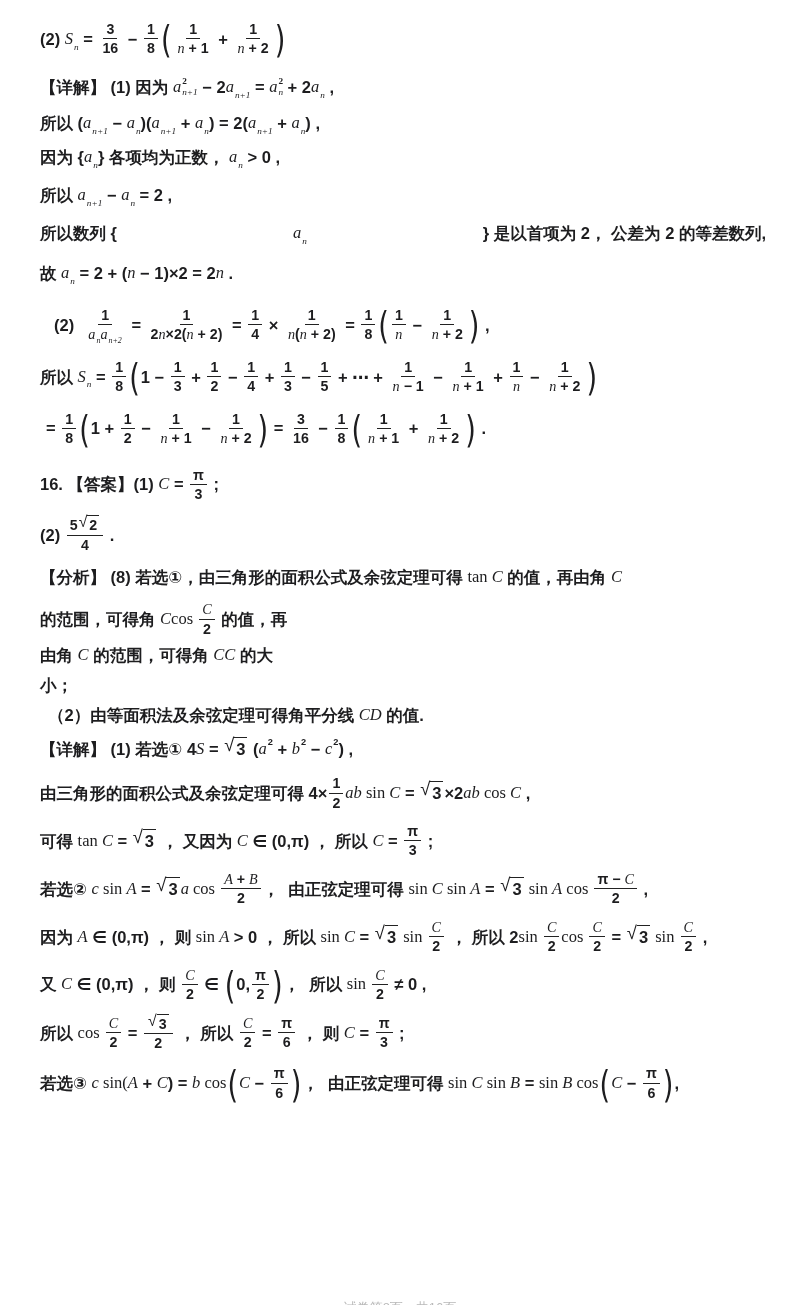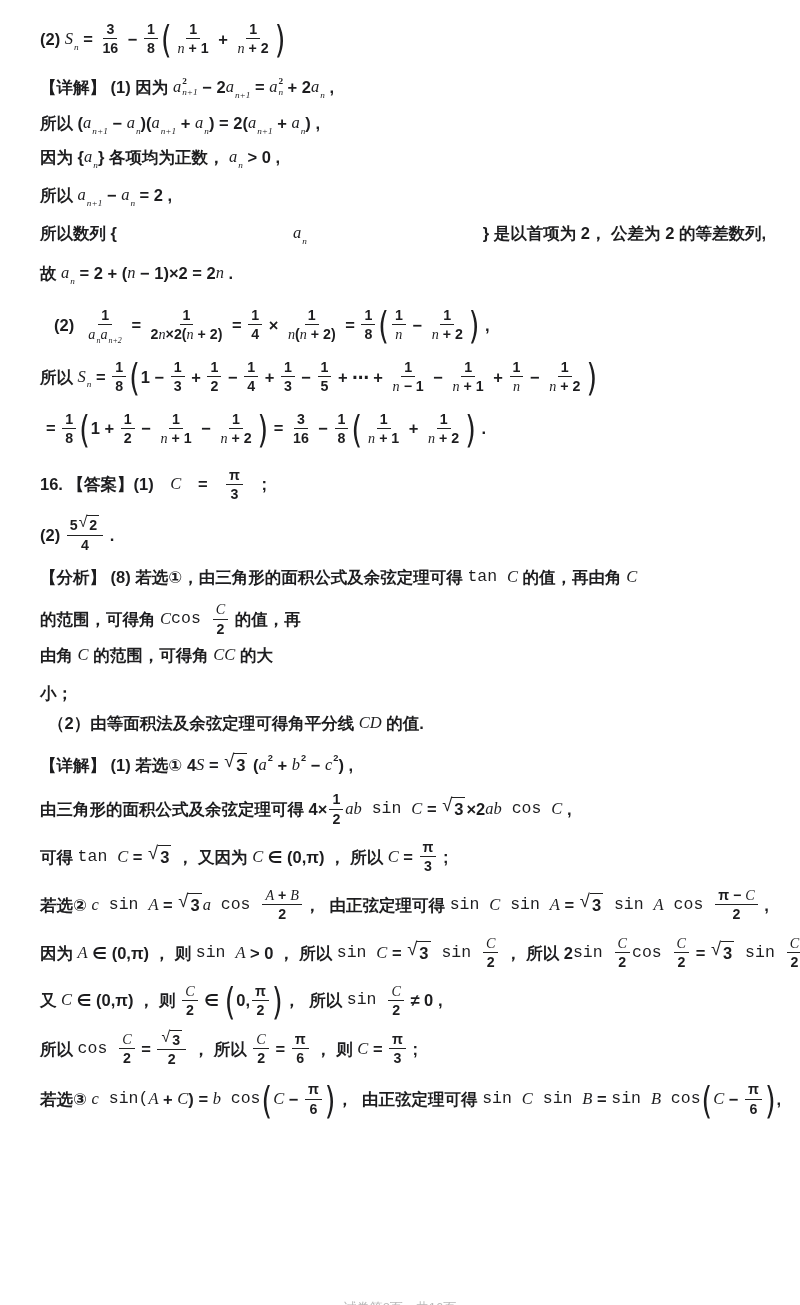--- a/index.html
+++ b/index.html
@@ -9,21 +9,21 @@
     font-family:"Liberation Sans","DejaVu Sans",sans-serif;
     font-size:16.5px;
   }
   .page{padding:20px 34px 0 40px;}
   .line{
     display:flex;align-items:center;white-space:pre;
     min-height:26px;line-height:1.35;
   }
   .tok-t{font-weight:700;}
   .tok-i{font-family:"Liberation Serif","DejaVu Serif",serif;font-style:italic;font-weight:500;}
-  .tok-r{font-family:Liberation Mono, monospace;font-weight:500;}
+  .tok-r{font-family:Liberation Serif, serif;font-weight:500;}
   .frac{
     display:inline-flex;flex-direction:column;align-items:center;
     font-size:0.86em;line-height:1.3;margin:0 2px;text-align:center;
   }
   .frac>.num{border-bottom:1.6px solid #222;padding:0 3px;display:inline-flex;align-items:center;justify-content:center;white-space:pre;}
   .frac>.den{padding:0 3px;display:inline-flex;align-items:center;justify-content:flex-start;white-space:pre;}
   .sqrt{display:inline-flex;align-items:stretch;margin:0 1px;}
   .sqrt>.rad{font-weight:400;font-size:1.12em;line-height:1;display:inline-flex;align-items:flex-start;transform:translateY(-1px);}
   .sqrt>.sqbar{border-top:1.6px solid #222;padding:0 2px;display:inline-flex;align-items:center;white-space:pre;}
   .ss{display:inline-flex;align-items:center;}
@@ -51,27 +51,27 @@
       <div class="line" style="margin-bottom: 16px;"><span class="tok-t">(2) </span><span class="ss"><span class="tok-i">S</span><span class="subsc">n</span></span><span class="tok-t"> = </span><span class="frac"><span class="num"><span class="tok-t">3</span></span><span class="den"><span class="tok-t">16</span></span></span><span class="tok-t"> − </span><span class="frac"><span class="num"><span class="tok-t">1</span></span><span class="den"><span class="tok-t">8</span></span></span><span class="bigp">(</span><span class="frac"><span class="num"><span class="tok-t">1</span></span><span class="den"><span class="tok-i">n</span><span class="tok-t"> + 1</span></span></span><span class="tok-t"> + </span><span class="frac"><span class="num"><span class="tok-t">1</span></span><span class="den"><span class="tok-i">n</span><span class="tok-t"> + 2</span></span></span><span class="bigp">)</span></div>
       <div class="line" style="margin-bottom: 10px;"><span class="tok-t">【详解】 (1) 因为 </span><span class="ss"><span class="tok-i">a</span><span class="sscol"><span class="up">2</span><span class="dn">n+1</span></span></span><span class="tok-t"> − 2</span><span class="ss"><span class="tok-i">a</span><span class="subsc">n+1</span></span><span class="tok-t"> = </span><span class="ss"><span class="tok-i">a</span><span class="sscol"><span class="up">2</span><span class="dn">n</span></span></span><span class="tok-t"> + 2</span><span class="ss"><span class="tok-i">a</span><span class="subsc">n</span></span><span class="tok-t"> ,</span></div>
       <div class="line" style="margin-bottom: 8px;"><span class="tok-t">所以 (</span><span class="ss"><span class="tok-i">a</span><span class="subsc">n+1</span></span><span class="tok-t"> − </span><span class="ss"><span class="tok-i">a</span><span class="subsc">n</span></span><span class="tok-t">)(</span><span class="ss"><span class="tok-i">a</span><span class="subsc">n+1</span></span><span class="tok-t"> + </span><span class="ss"><span class="tok-i">a</span><span class="subsc">n</span></span><span class="tok-t">) = 2(</span><span class="ss"><span class="tok-i">a</span><span class="subsc">n+1</span></span><span class="tok-t"> + </span><span class="ss"><span class="tok-i">a</span><span class="subsc">n</span></span><span class="tok-t">) ,</span></div>
       <div class="line" style="margin-bottom: 12px;"><span class="tok-t">因为 {</span><span class="ss"><span class="tok-i">a</span><span class="subsc">n</span></span><span class="tok-t">} 各项均为正数， </span><span class="ss"><span class="tok-i">a</span><span class="subsc">n</span></span><span class="tok-t"> &gt; 0 ,</span></div>
       <div class="line" style="margin-bottom: 12px;"><span class="tok-t">所以 </span><span class="ss"><span class="tok-i">a</span><span class="subsc">n+1</span></span><span class="tok-t"> − </span><span class="ss"><span class="tok-i">a</span><span class="subsc">n</span></span><span class="tok-t"> = 2 ,</span></div>
       <div class="line" style="margin-bottom: 14px; justify-content: space-between;"><span class="tok-t">所以数列 {</span><span class="ss"><span class="tok-i">a</span><span class="subsc">n</span></span><span class="tok-t">} 是以首项为 2， 公差为 2 的等差数列,</span></div>
       <div class="line" style="margin-bottom: 20px;"><span class="tok-t">故 </span><span class="ss"><span class="tok-i">a</span><span class="subsc">n</span></span><span class="tok-t"> = 2 + (</span><span class="tok-i">n</span><span class="tok-t"> − 1)×2 = 2</span><span class="tok-i">n</span><span class="tok-t"> .</span></div>
       <div class="line" style="margin-bottom: 14px; padding-left: 14px;"><span class="tok-t">(2)  </span><span class="frac"><span class="num"><span class="tok-t">1</span></span><span class="den"><span class="ss"><span class="tok-i">a</span><span class="subsc">n</span></span><span class="ss"><span class="tok-i">a</span><span class="subsc">n+2</span></span></span></span><span class="tok-t"> = </span><span class="frac"><span class="num"><span class="tok-t">1</span></span><span class="den"><span class="tok-t">2</span><span class="tok-i">n</span><span class="tok-t">×2(</span><span class="tok-i">n</span><span class="tok-t"> + 2)</span></span></span><span class="tok-t"> = </span><span class="frac"><span class="num"><span class="tok-t">1</span></span><span class="den"><span class="tok-t">4</span></span></span><span class="tok-t"> × </span><span class="frac"><span class="num"><span class="tok-t">1</span></span><span class="den"><span class="tok-i">n</span><span class="tok-t">(</span><span class="tok-i">n</span><span class="tok-t"> + 2)</span></span></span><span class="tok-t"> = </span><span class="frac"><span class="num"><span class="tok-t">1</span></span><span class="den"><span class="tok-t">8</span></span></span><span class="bigp">(</span><span class="frac"><span class="num"><span class="tok-t">1</span></span><span class="den"><span class="tok-i">n</span></span></span><span class="tok-t"> − </span><span class="frac"><span class="num"><span class="tok-t">1</span></span><span class="den"><span class="tok-i">n</span><span class="tok-t"> + 2</span></span></span><span class="bigp">)</span><span class="tok-t"> ,</span></div>
       <div class="line" style="margin-bottom: 14px;"><span class="tok-t">所以 </span><span class="ss"><span class="tok-i">S</span><span class="subsc">n</span></span><span class="tok-t"> = </span><span class="frac"><span class="num"><span class="tok-t">1</span></span><span class="den"><span class="tok-t">8</span></span></span><span class="bigp">(</span><span class="tok-t">1 − </span><span class="frac"><span class="num"><span class="tok-t">1</span></span><span class="den"><span class="tok-t">3</span></span></span><span class="tok-t"> + </span><span class="frac"><span class="num"><span class="tok-t">1</span></span><span class="den"><span class="tok-t">2</span></span></span><span class="tok-t"> − </span><span class="frac"><span class="num"><span class="tok-t">1</span></span><span class="den"><span class="tok-t">4</span></span></span><span class="tok-t"> + </span><span class="frac"><span class="num"><span class="tok-t">1</span></span><span class="den"><span class="tok-t">3</span></span></span><span class="tok-t"> − </span><span class="frac"><span class="num"><span class="tok-t">1</span></span><span class="den"><span class="tok-t">5</span></span></span><span class="tok-t"> + ⋯ + </span><span class="frac"><span class="num"><span class="tok-t">1</span></span><span class="den"><span class="tok-i">n</span><span class="tok-t"> − 1</span></span></span><span class="tok-t"> − </span><span class="frac"><span class="num"><span class="tok-t">1</span></span><span class="den"><span class="tok-i">n</span><span class="tok-t"> + 1</span></span></span><span class="tok-t"> + </span><span class="frac"><span class="num"><span class="tok-t">1</span></span><span class="den"><span class="tok-i">n</span></span></span><span class="tok-t"> − </span><span class="frac"><span class="num"><span class="tok-t">1</span></span><span class="den"><span class="tok-i">n</span><span class="tok-t"> + 2</span></span></span><span class="bigp">)</span></div>
       <div class="line" style="margin-bottom: 18px; padding-left: 6px;"><span class="tok-t">= </span><span class="frac"><span class="num"><span class="tok-t">1</span></span><span class="den"><span class="tok-t">8</span></span></span><span class="bigp">(</span><span class="tok-t">1 + </span><span class="frac"><span class="num"><span class="tok-t">1</span></span><span class="den"><span class="tok-t">2</span></span></span><span class="tok-t"> − </span><span class="frac"><span class="num"><span class="tok-t">1</span></span><span class="den"><span class="tok-i">n</span><span class="tok-t"> + 1</span></span></span><span class="tok-t"> − </span><span class="frac"><span class="num"><span class="tok-t">1</span></span><span class="den"><span class="tok-i">n</span><span class="tok-t"> + 2</span></span></span><span class="bigp">)</span><span class="tok-t"> = </span><span class="frac"><span class="num"><span class="tok-t">3</span></span><span class="den"><span class="tok-t">16</span></span></span><span class="tok-t"> − </span><span class="frac"><span class="num"><span class="tok-t">1</span></span><span class="den"><span class="tok-t">8</span></span></span><span class="bigp">(</span><span class="frac"><span class="num"><span class="tok-t">1</span></span><span class="den"><span class="tok-i">n</span><span class="tok-t"> + 1</span></span></span><span class="tok-t"> + </span><span class="frac"><span class="num"><span class="tok-t">1</span></span><span class="den"><span class="tok-i">n</span><span class="tok-t"> + 2</span></span></span><span class="bigp">)</span><span class="tok-t"> .</span></div>
-      <div class="line" style="margin-bottom: 12px; gap: 12px;"><span class="tok-t">16. 【答案】(1) </span><span class="tok-i">C</span><span class="tok-t"> = </span><span class="frac"><span class="num"><span class="tok-t">π</span></span><span class="den"><span class="tok-t">3</span></span></span><span class="tok-t"> ;</span></div>
+      <div class="line" style="margin-bottom: 12px;"><span class="tok-t">16. 【答案】(1) </span><span class="tok-i">C</span><span class="tok-t"> = </span><span class="frac"><span class="num"><span class="tok-t">π</span></span><span class="den"><span class="tok-t">3</span></span></span><span class="tok-t"> ;</span></div>
       <div class="line" style="margin-bottom: 10px;"><span class="tok-t">(2) </span><span class="frac"><span class="num"><span class="tok-t">5</span><span class="sqrt"><span class="rad">√</span><span class="sqbar"><span class="tok-t">2</span></span></span></span><span class="den"><span class="tok-t">4</span></span></span><span class="tok-t"> .</span></div>
       <div class="line" style="margin-bottom: 10px;"><span class="tok-t">【分析】 (8) 若选①，由三角形的面积公式及余弦定理可得 </span><span class="tok-r">tan </span><span class="tok-i">C</span><span class="tok-t"> 的值，再由角 </span><span class="tok-i">C</span></div>
       <div class="line" style="margin-bottom: 4px;"><span class="tok-t">的范围，可得角 </span><span class="tok-i">C</span><span class="tok-r">cos </span><span class="frac"><span class="num"><span class="tok-i">C</span></span><span class="den"><span class="tok-t">2</span></span></span><span class="tok-t"> 的值，再</span></div>
-      <div class="line" style="margin-bottom: 12px;"><span class="tok-t">由角 </span><span class="tok-i">C</span><span class="tok-t"> 的范围，可得角 </span><span class="tok-i">C</span><span class="tok-i">C</span><span class="tok-t"> 的大</span></div>
+      <div class="line" style="margin-bottom: 4px;"><span class="tok-t">由角 </span><span class="tok-i">C</span><span class="tok-t"> 的范围，可得角 </span><span class="tok-i">C</span><span class="tok-i">C</span><span class="tok-t"> 的大</span></div>
       <div class="line" style="margin-bottom: 4px;"><span class="tok-t">小；</span></div>
-      <div class="line" style="margin-bottom: 16px; padding-left: 8px;"><span class="tok-t">（2）由等面积法及余弦定理可得角平分线 </span><span class="tok-i">CD</span><span class="tok-t"> 的值.</span></div>
+      <div class="line" style="margin-bottom: 8px; padding-left: 8px;"><span class="tok-t">（2）由等面积法及余弦定理可得角平分线 </span><span class="tok-i">CD</span><span class="tok-t"> 的值.</span></div>
       <div class="line" style="margin-bottom: 12px;"><span class="tok-t">【详解】 (1) 若选① 4</span><span class="tok-i">S</span><span class="tok-t"> = </span><span class="sqrt"><span class="rad">√</span><span class="sqbar"><span class="tok-t">3</span></span></span><span class="tok-t"> (</span><span class="ss"><span class="tok-i">a</span><span class="supsc">2</span></span><span class="tok-t"> + </span><span class="ss"><span class="tok-i">b</span><span class="supsc">2</span></span><span class="tok-t"> − </span><span class="ss"><span class="tok-i">c</span><span class="supsc">2</span></span><span class="tok-t">) ,</span></div>
       <div class="line" style="margin-bottom: 10px;"><span class="tok-t">由三角形的面积公式及余弦定理可得 4×</span><span class="frac"><span class="num"><span class="tok-t">1</span></span><span class="den"><span class="tok-t">2</span></span></span><span class="tok-i">ab</span><span class="tok-r"> sin </span><span class="tok-i">C</span><span class="tok-t"> = </span><span class="sqrt"><span class="rad">√</span><span class="sqbar"><span class="tok-t">3</span></span></span><span class="tok-t">×2</span><span class="tok-i">ab</span><span class="tok-r"> cos </span><span class="tok-i">C</span><span class="tok-t"> ,</span></div>
       <div class="line" style="margin-bottom: 10px;"><span class="tok-t">可得 </span><span class="tok-r">tan </span><span class="tok-i">C</span><span class="tok-t"> = </span><span class="sqrt"><span class="rad">√</span><span class="sqbar"><span class="tok-t">3</span></span></span><span class="tok-t"> ， 又因为 </span><span class="tok-i">C</span><span class="tok-t"> ∈ (0,π) ， 所以 </span><span class="tok-i">C</span><span class="tok-t"> = </span><span class="frac"><span class="num"><span class="tok-t">π</span></span><span class="den"><span class="tok-t">3</span></span></span><span class="tok-t"> ;</span></div>
       <div class="line" style="margin-bottom: 10px;"><span class="tok-t">若选② </span><span class="tok-i">c</span><span class="tok-r"> sin </span><span class="tok-i">A</span><span class="tok-t"> = </span><span class="sqrt"><span class="rad">√</span><span class="sqbar"><span class="tok-t">3</span></span></span><span class="tok-i">a</span><span class="tok-r"> cos </span><span class="frac"><span class="num"><span class="tok-i">A</span><span class="tok-t"> + </span><span class="tok-i">B</span></span><span class="den"><span class="tok-t">2</span></span></span><span class="tok-t">，  由正弦定理可得 </span><span class="tok-r">sin </span><span class="tok-i">C</span><span class="tok-r"> sin </span><span class="tok-i">A</span><span class="tok-t"> = </span><span class="sqrt"><span class="rad">√</span><span class="sqbar"><span class="tok-t">3</span></span></span><span class="tok-r"> sin </span><span class="tok-i">A</span><span class="tok-r"> cos </span><span class="frac"><span class="num"><span class="tok-t">π − </span><span class="tok-i">C</span></span><span class="den"><span class="tok-t">2</span></span></span><span class="tok-t"> ,</span></div>
       <div class="line" style="margin-bottom: 10px;"><span class="tok-t">因为 </span><span class="tok-i">A</span><span class="tok-t"> ∈ (0,π) ， 则 </span><span class="tok-r">sin </span><span class="tok-i">A</span><span class="tok-t"> &gt; 0 ， 所以 </span><span class="tok-r">sin </span><span class="tok-i">C</span><span class="tok-t"> = </span><span class="sqrt"><span class="rad">√</span><span class="sqbar"><span class="tok-t">3</span></span></span><span class="tok-r"> sin </span><span class="frac"><span class="num"><span class="tok-i">C</span></span><span class="den"><span class="tok-t">2</span></span></span><span class="tok-t"> ， 所以 2</span><span class="tok-r">sin </span><span class="frac"><span class="num"><span class="tok-i">C</span></span><span class="den"><span class="tok-t">2</span></span></span><span class="tok-r">cos </span><span class="frac"><span class="num"><span class="tok-i">C</span></span><span class="den"><span class="tok-t">2</span></span></span><span class="tok-t"> = </span><span class="sqrt"><span class="rad">√</span><span class="sqbar"><span class="tok-t">3</span></span></span><span class="tok-r"> sin </span><span class="frac"><span class="num"><span class="tok-i">C</span></span><span class="den"><span class="tok-t">2</span></span></span><span class="tok-t"> ,</span></div>
       <div class="line" style="margin-bottom: 10px;"><span class="tok-t">又 </span><span class="tok-i">C</span><span class="tok-t"> ∈ (0,π) ， 则 </span><span class="frac"><span class="num"><span class="tok-i">C</span></span><span class="den"><span class="tok-t">2</span></span></span><span class="tok-t"> ∈ </span><span class="bigp">(</span><span class="tok-t">0,</span><span class="frac"><span class="num"><span class="tok-t">π</span></span><span class="den"><span class="tok-t">2</span></span></span><span class="bigp">)</span><span class="tok-t">，  所以 </span><span class="tok-r">sin </span><span class="frac"><span class="num"><span class="tok-i">C</span></span><span class="den"><span class="tok-t">2</span></span></span><span class="tok-t"> ≠ 0 ,</span></div>
       <div class="line" style="margin-bottom: 12px;"><span class="tok-t">所以 </span><span class="tok-r">cos </span><span class="frac"><span class="num"><span class="tok-i">C</span></span><span class="den"><span class="tok-t">2</span></span></span><span class="tok-t"> = </span><span class="frac"><span class="num"><span class="sqrt"><span class="rad">√</span><span class="sqbar"><span class="tok-t">3</span></span></span></span><span class="den"><span class="tok-t">2</span></span></span><span class="tok-t"> ， 所以 </span><span class="frac"><span class="num"><span class="tok-i">C</span></span><span class="den"><span class="tok-t">2</span></span></span><span class="tok-t"> = </span><span class="frac"><span class="num"><span class="tok-t">π</span></span><span class="den"><span class="tok-t">6</span></span></span><span class="tok-t"> ， 则 </span><span class="tok-i">C</span><span class="tok-t"> = </span><span class="frac"><span class="num"><span class="tok-t">π</span></span><span class="den"><span class="tok-t">3</span></span></span><span class="tok-t"> ;</span></div>
       <div class="line" style="margin-bottom: 0px;"><span class="tok-t">若选③ </span><span class="tok-i">c</span><span class="tok-r"> sin(</span><span class="tok-i">A</span><span class="tok-t"> + </span><span class="tok-i">C</span><span class="tok-t">) = </span><span class="tok-i">b</span><span class="tok-r"> cos</span><span class="bigp">(</span><span class="tok-i">C</span><span class="tok-t"> − </span><span class="frac"><span class="num"><span class="tok-t">π</span></span><span class="den"><span class="tok-t">6</span></span></span><span class="bigp">)</span><span class="tok-t">，  由正弦定理可得 </span><span class="tok-r">sin </span><span class="tok-i">C</span><span class="tok-r"> sin </span><span class="tok-i">B</span><span class="tok-t"> = </span><span class="tok-r">sin </span><span class="tok-i">B</span><span class="tok-r"> cos</span><span class="bigp">(</span><span class="tok-i">C</span><span class="tok-t"> − </span><span class="frac"><span class="num"><span class="tok-t">π</span></span><span class="den"><span class="tok-t">6</span></span></span><span class="bigp">)</span><span class="tok-t">,</span></div>
     </div>
 </main>

